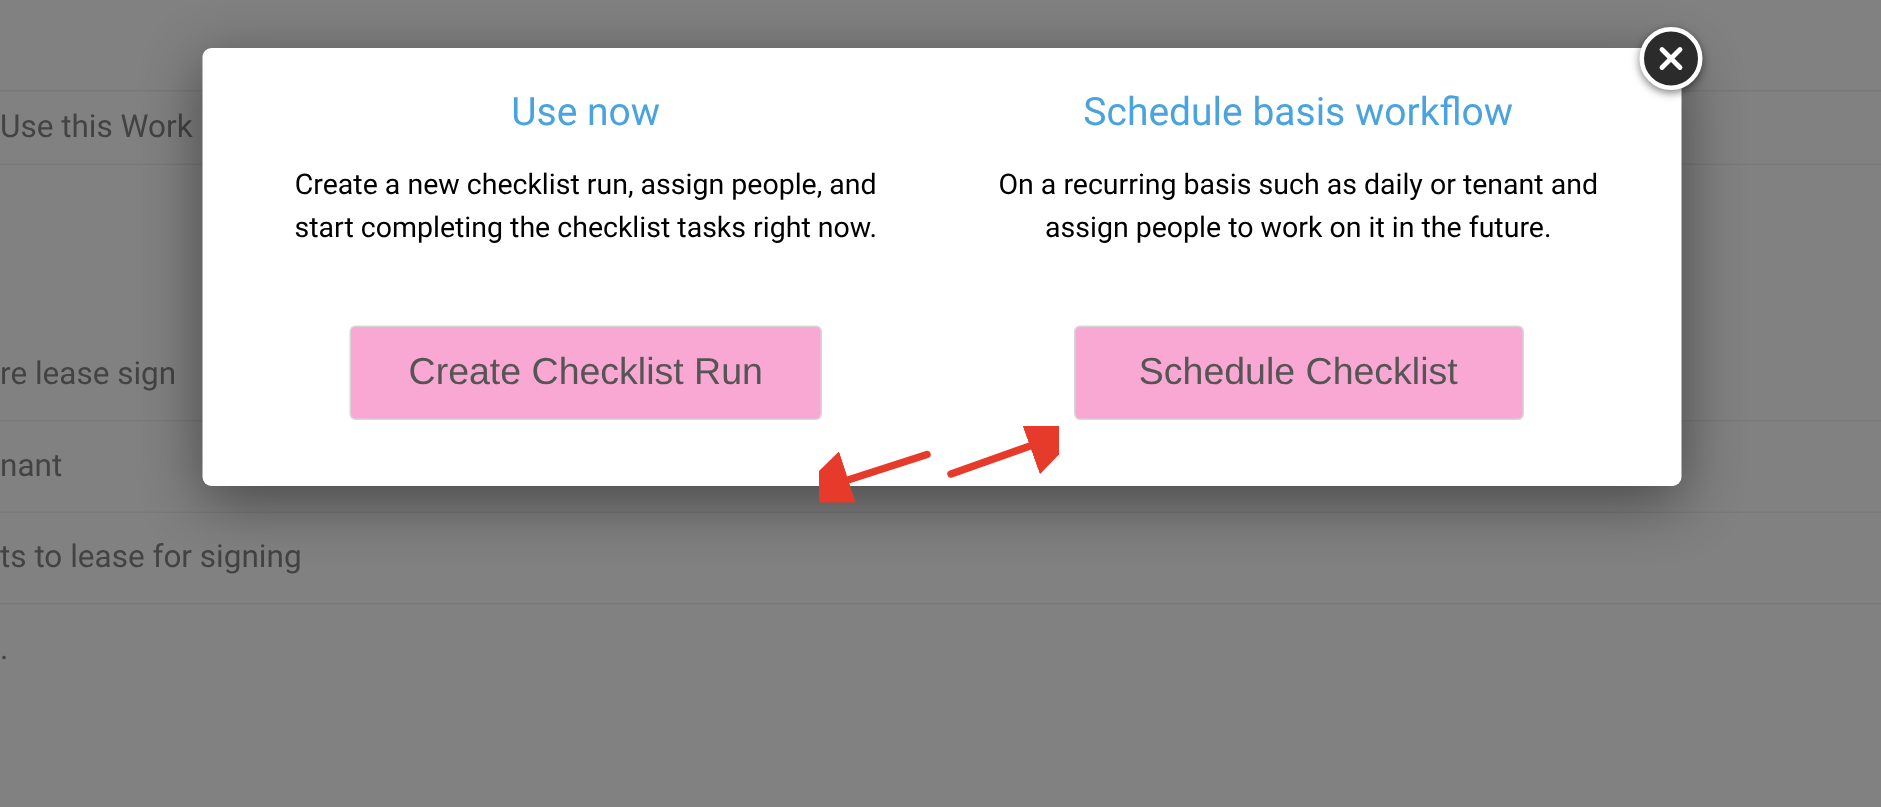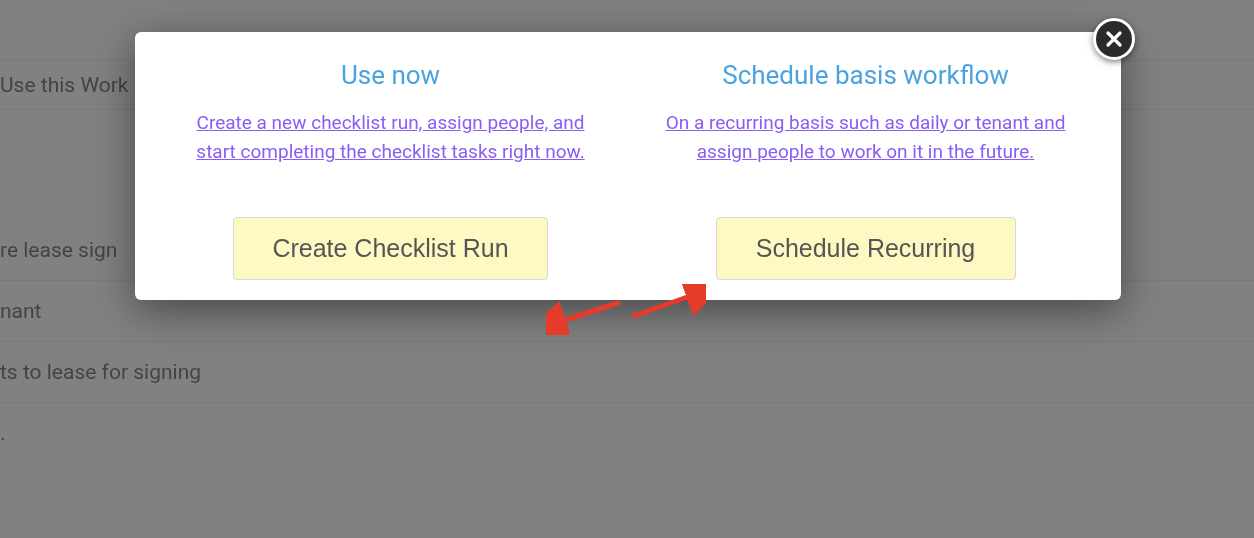--- a/index.html
+++ b/index.html
@@ -28,45 +28,44 @@
     }
     .modal {
       position: absolute;
       top: 32px;
       left: 135px;
       width: 986px;
       background: #fff;
       border-radius: 6px;
       box-shadow: 0 10px 40px rgba(0,0,0,0.45);
       display: flex;
-      padding: 28px 18px 20px 18px;
+      padding: 28px 18px 44px 18px;
     }
     .modal-col {
       flex: 1;
       text-align: center;
       padding: 0 24px;
     }
     .col-title {
       color: #4aa3df;
       font-size: 26px;
       font-weight: 400;
       margin-bottom: 18px;
     }
     .col-desc {
-      color: #8b5cf6;
+      color: #000000;
       font-size: 19px;
       line-height: 1.55;
       margin: 16px auto 50px auto;
       max-width: 420px;
-      text-decoration: underline;
     }
     .action-btn {
       display: inline-block;
       border: 1px solid #d7d7d7;
-      background: #fef9c3;
+      background: #f9a8d4;
       border-radius: 4px;
       font-size: 25px;
       color: #555;
       padding: 16px 38px;
       cursor: pointer;
       min-width: 300px;
     }
     .close-btn {
       position: absolute;
       top: -14px;
@@ -105,21 +104,21 @@
 
 <div class="modal">
   <div class="modal-col">
     <h2 class="col-title">Use now</h2>
     <p class="col-desc">Create a new checklist run, assign people, and start completing the checklist tasks right now.</p>
     <button class="action-btn">Create Checklist Run</button>
   </div>
   <div class="modal-col">
     <h2 class="col-title">Schedule basis workflow</h2>
     <p class="col-desc">On a recurring basis such as daily or tenant and assign people to work on it in the future.</p>
-    <button class="action-btn">Schedule Recurring</button>
+    <button class="action-btn">Schedule Checklist</button>
   </div>
 
   <div class="close-btn">
     <span>
       <svg width="18" height="18" viewBox="0 0 18 18">
         <line x1="3" y1="3" x2="15" y2="15" stroke="#fff" stroke-width="3.2" stroke-linecap="round"></line>
         <line x1="15" y1="3" x2="3" y2="15" stroke="#fff" stroke-width="3.2" stroke-linecap="round"></line>
       </svg>
     </span>
   </div>

